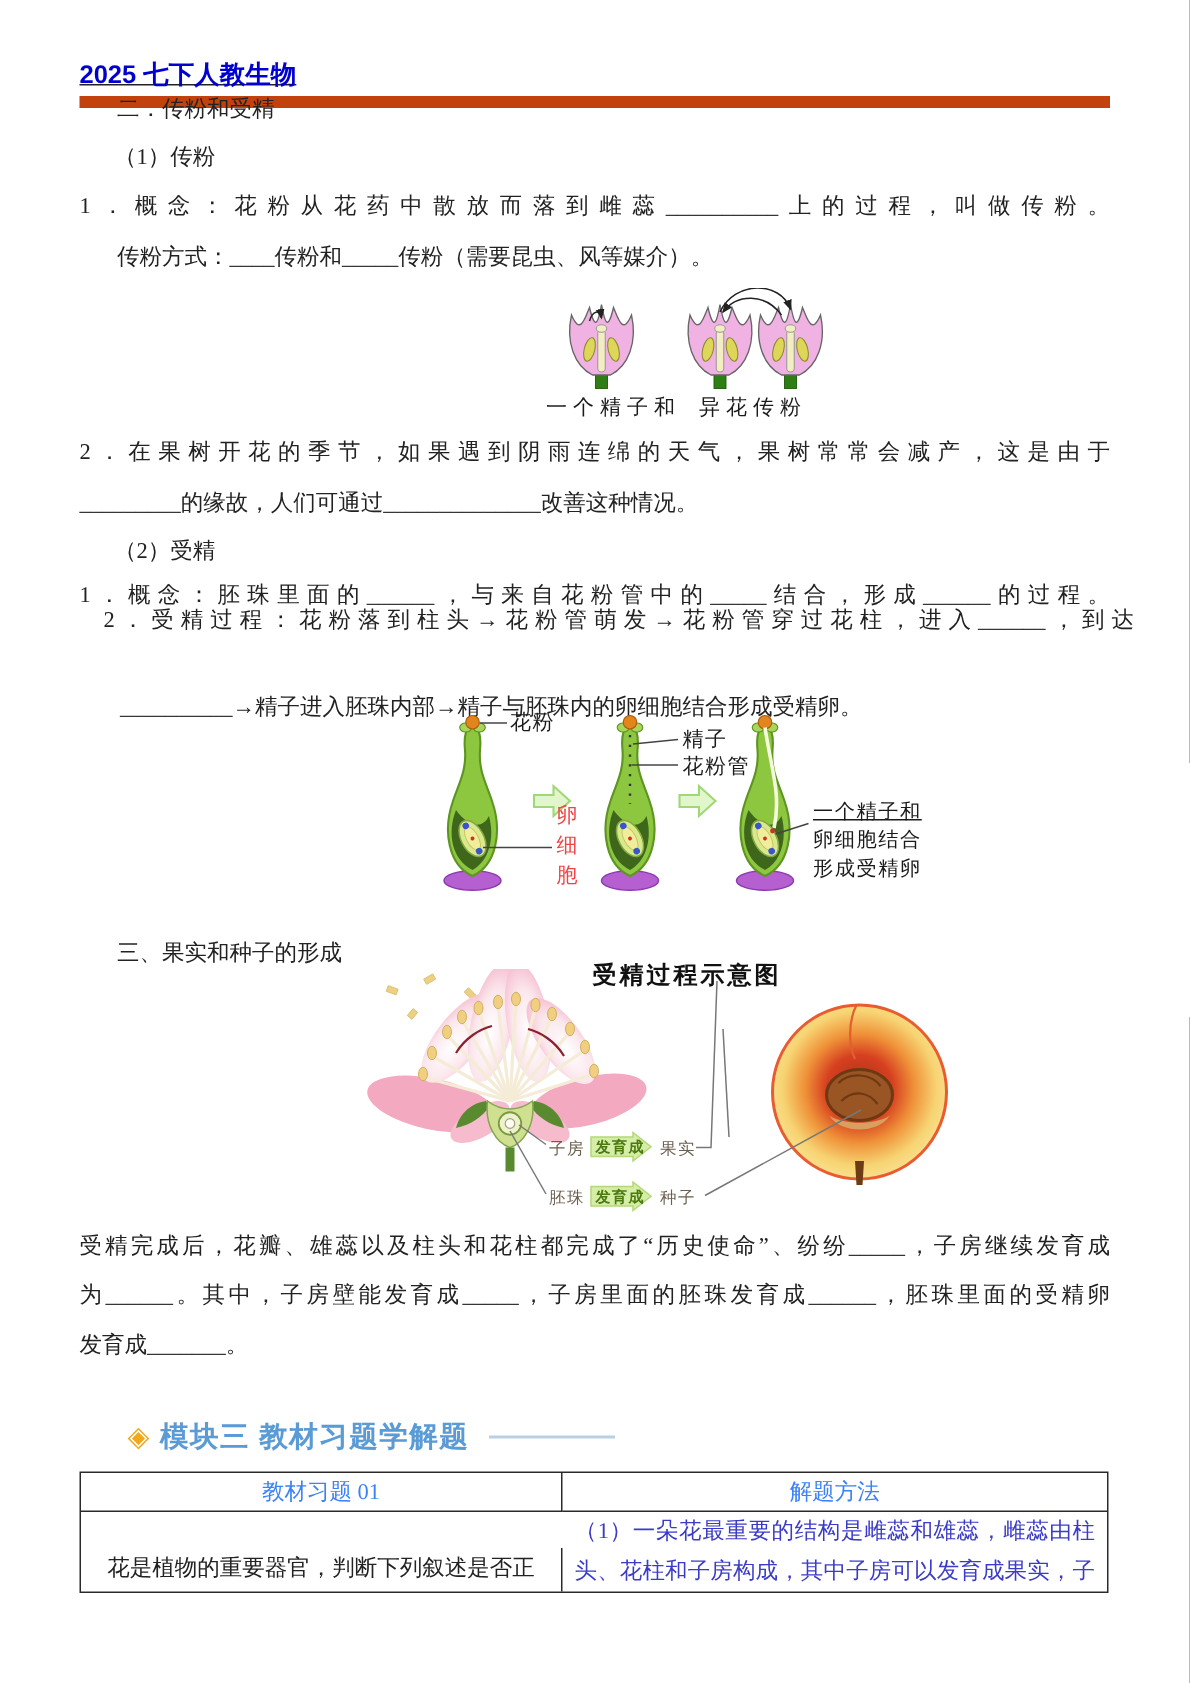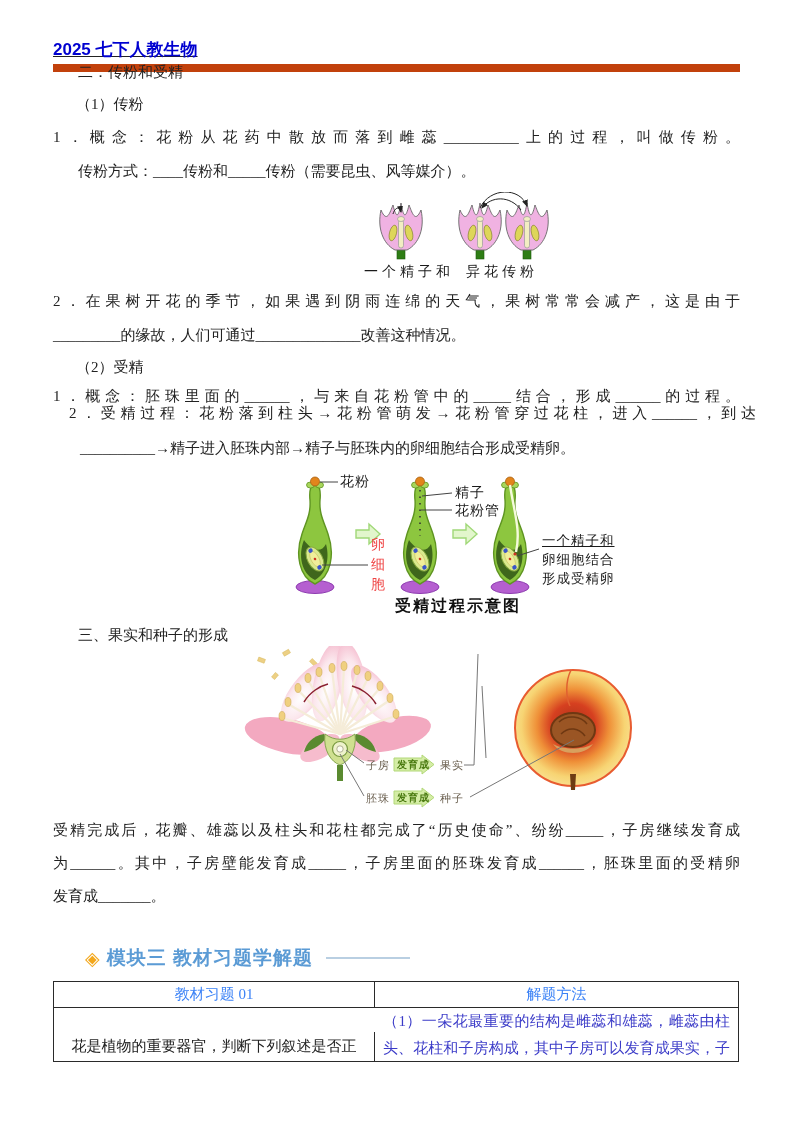--- a/index.html
+++ b/index.html
@@ -5,21 +5,21 @@
   html,body{margin:0;padding:0;background:#888;}
   .page{position:relative;width:793px;height:1122px;background:#ffffff;margin:0 auto;
         font-family:"Liberation Serif","DejaVu Serif",serif;color:#222;overflow:hidden;}
   .doc-header{position:absolute;left:53px;top:38px;width:687px;border-bottom:8px solid #c2410c;padding-bottom:3px;text-decoration:underline;}
   .doc-title{font-size:17px;font-weight:bold;color:#0000d0;font-family:"Liberation Sans","Liberation Serif",sans-serif;}
   .tline{position:absolute;font-size:15px;white-space:nowrap;color:#222;}
   .tline.just{white-space:normal;width:687px;text-align:justify;text-align-last:justify;}
   .fig{position:absolute;}
   .fig-label{position:absolute;font-size:14px;color:#1a1a1a;white-space:nowrap;letter-spacing:1px;}
   .v-label{position:absolute;width:17px;font-size:14px;line-height:20px;word-break:break-all;color:#ef4444;}
-  .fig-caption{position:absolute;text-align:center;font-size:16px;font-weight:600;letter-spacing:2px;color:#111;}
+  .fig-caption{position:absolute;text-align:center;font-size:16px;font-weight:600;letter-spacing:2px;color:#111;margin-top:44px;}
   .small-label{position:absolute;font-size:11px;color:#6b6050;letter-spacing:1px;white-space:nowrap;}
   .chip-label{position:absolute;font-size:10px;font-weight:bold;color:#4a7a10;letter-spacing:1px;white-space:nowrap;}
   .module-header{position:absolute;left:85px;top:945px;display:flex;align-items:center;gap:7px;}
   .module-icon{font-size:19px;color:#f3a71b;line-height:1;}
   .module-title{font-size:19px;font-weight:bold;color:#5b9bd5;
                 font-family:"Liberation Sans","DejaVu Sans",sans-serif;letter-spacing:1px;}
   .module-line{width:84px;height:2px;background:#b9cfe2;margin-left:6px;}
   .qa-table{position:absolute;left:53px;top:981px;width:686px;height:81px;border:1.6px solid #2a2a2a;
             display:grid;grid-template-columns:321px 1fr;grid-template-rows:26px 1fr;box-sizing:border-box;}
   .qa-cell{box-sizing:border-box;overflow:hidden;}
@@ -77,21 +77,21 @@
     <div class="fig-label" style="left:4px;top:71px;letter-spacing:4px;">一个精子和</div>
     <div class="fig-label" style="left:106px;top:71px;letter-spacing:4px;">异花传粉</div>
   </div>
 
   <div class="tline just" style="left:53px;top:292px;">2．在果树开花的季节，如果遇到阴雨连绵的天气，果树常常会减产，这是由于</div>
   <div class="tline" style="left:53px;top:326px;">_________的缘故，人们可通过______________改善这种情况。</div>
 
   <div class="tline" style="left:76px;top:358px;">（2）受精</div>
   <div class="tline just" style="left:53px;top:387px;">1．概念：胚珠里面的______，与来自花粉管中的_____结合，形成______的过程。</div>
   <div class="tline just" style="left:53px;top:404px;margin-left:16px;">2．受精过程：花粉落到柱头→花粉管萌发→花粉管穿过花柱，进入______，到达</div>
-  <div class="tline" style="left:80px;top:439px;text-align:right;">__________→精子进入胚珠内部→精子与胚珠内的卵细胞结合形成受精卵。</div>
+  <div class="tline" style="left:80px;top:462px;text-align:right;">__________→精子进入胚珠内部→精子与胚珠内的卵细胞结合形成受精卵。</div>
 
   <div class="fig" style="left:283px;top:472px;width:420px;height:146px;">
     <svg width="420" height="146" viewBox="0 0 420 146">
       <defs>
         <g id="pistil">
           <ellipse cx="0" cy="107" rx="19" ry="6.5" fill="#b55fd0" stroke="#8d3bb0" stroke-width="1"></ellipse>
           <path d="M0,4 C-4,4 -6,10 -5,20 C-4,34 -9,42 -13,54 C-20,74 -16,97 0,104 C16,97 20,74 13,54 C9,42 4,34 5,20 C6,10 4,4 0,4 Z" fill="#8dc63f" stroke="#5e9421" stroke-width="1.4"></path>
           <ellipse cx="-4.5" cy="5" rx="4" ry="3" fill="#a8d65a" stroke="#5e9421" stroke-width="0.8"></ellipse>
           <ellipse cx="4.5" cy="5" rx="4" ry="3" fill="#a8d65a" stroke="#5e9421" stroke-width="0.8"></ellipse>
           <circle cx="0" cy="1.5" r="4.5" fill="#e2851c" stroke="#a85f10" stroke-width="0.8"></circle>

